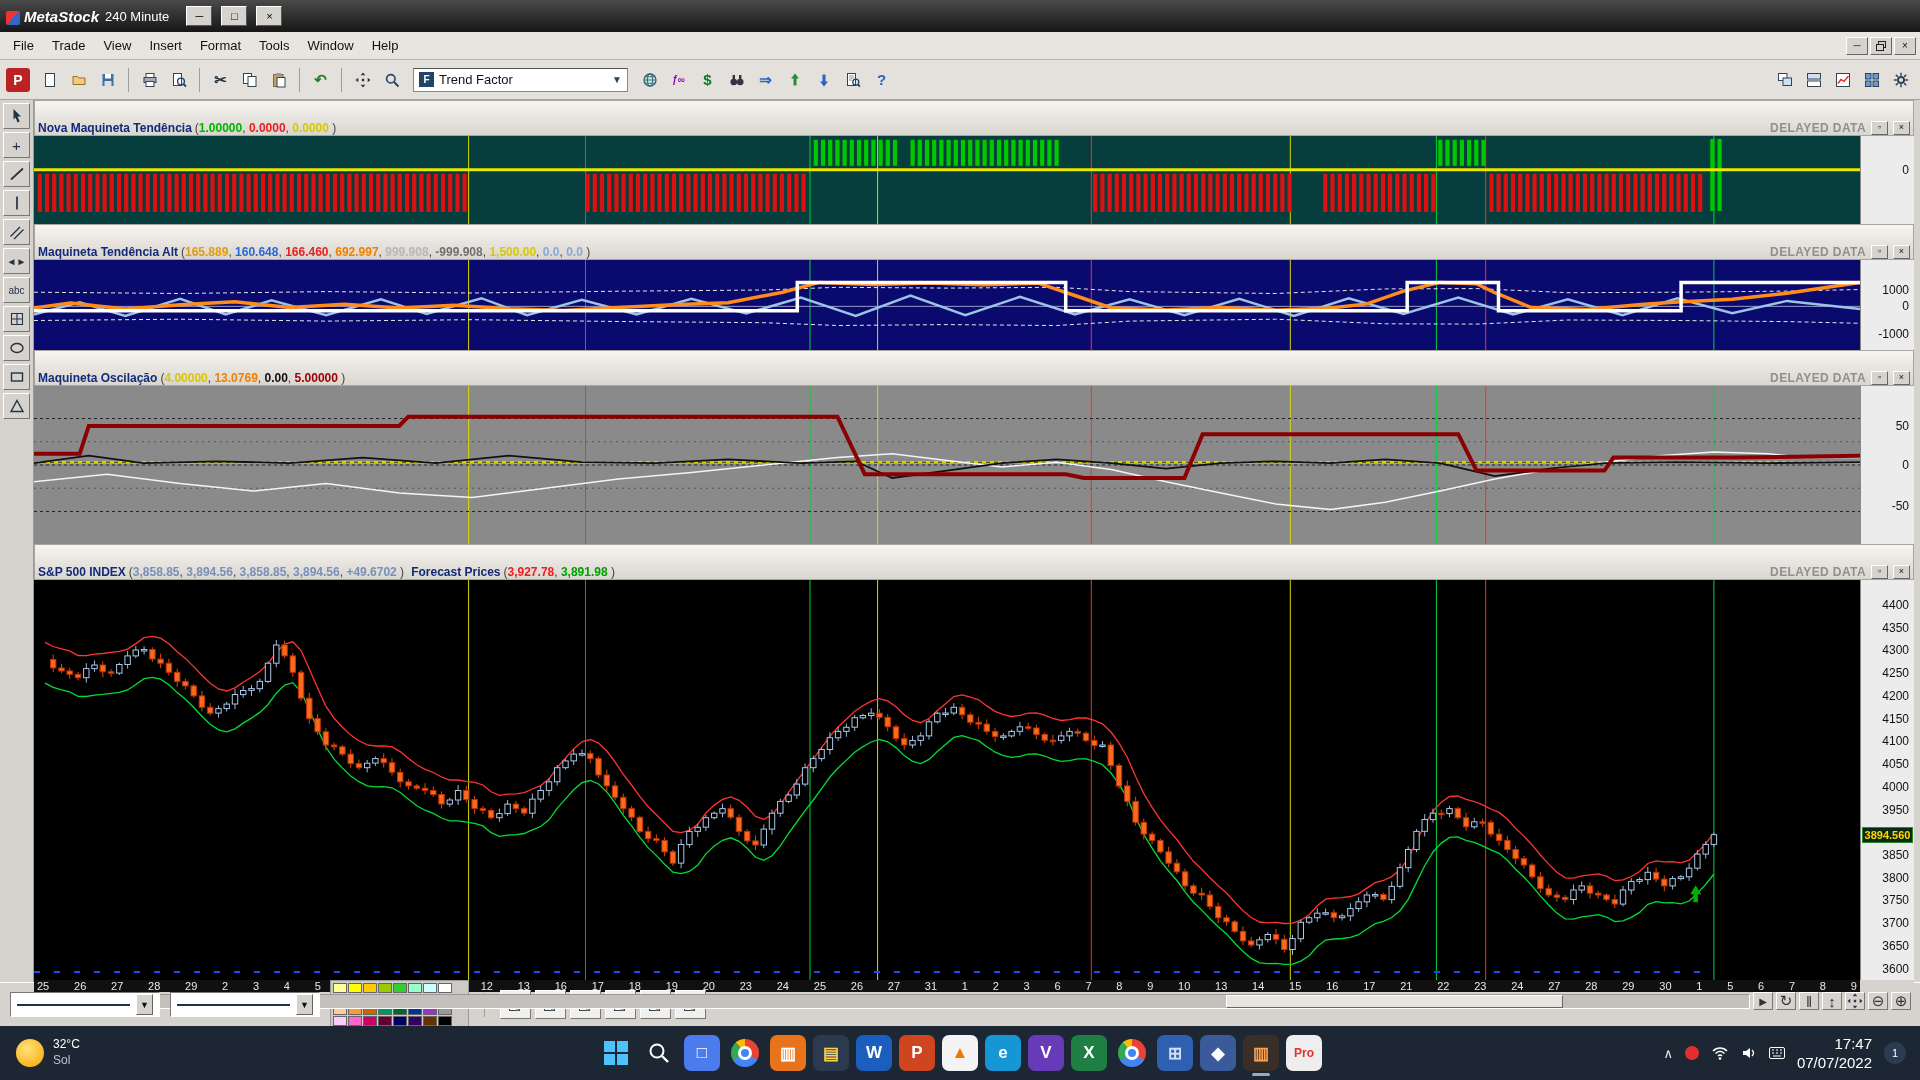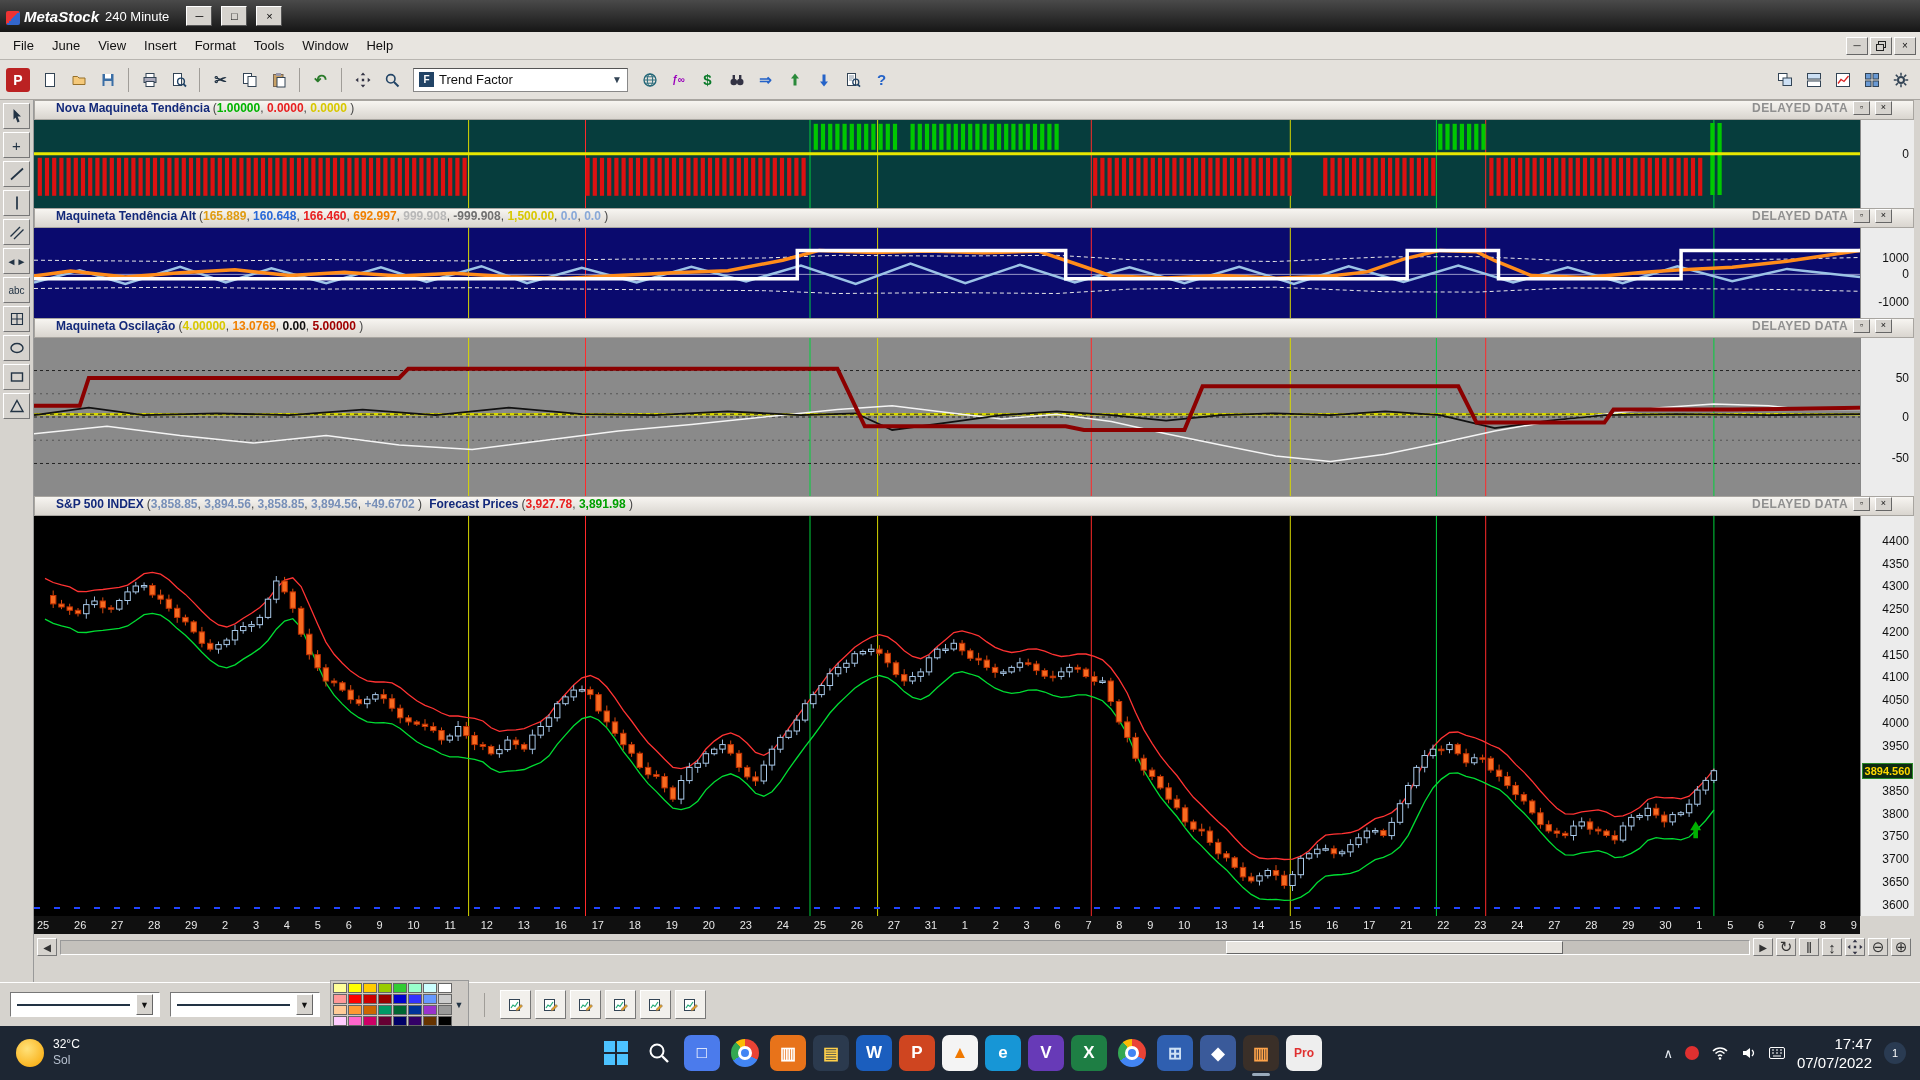--- a/index.html
+++ b/index.html
@@ -25,21 +25,21 @@
   .sep{width:1px;height:24px;background:#a09d98;margin:0 5px}
   .dropdown{width:215px;height:24px;background:#fff;border:1px solid #888;border-top-color:#555;display:flex;align-items:center;font-size:13px;padding:0 5px;gap:5px;margin:0 6px}
   .dd-ico{width:15px;height:15px;background:#246;color:#fff;font-size:10px;font-weight:bold;display:flex;align-items:center;justify-content:center}
   .dd-arrow{margin-left:auto;color:#345;font-size:10px}
   .tb-right{margin-left:auto;display:flex;align-items:center;gap:2px}
   
   .main{display:flex;height:882px}
   .left-tools{width:34px;background:#d6d3ce;border-right:1px solid #999;display:flex;flex-direction:column;align-items:center;padding-top:3px;gap:3px}
   .ltbtn{width:27px;height:26px;background:#d6d3ce;border:1px solid #fff;border-right-color:#777;border-bottom-color:#777;display:flex;align-items:center;justify-content:center;font-size:12px;color:#234}
   .chart-region{flex:1;display:flex;flex-direction:column;background:#d6d3ce;padding-right:6px}
-  .panel-header{height:20px;background:linear-gradient(#f7f5f1,#d9d5cf);border:1px solid #a8a5a0;display:flex;align-items:flex-start;font-size:12px;padding:0 21px;gap:3px;white-space:nowrap}
+  .panel-header{height:36px;background:linear-gradient(#f7f5f1,#d9d5cf);border:1px solid #a8a5a0;display:flex;align-items:flex-end;font-size:12px;padding:0 3px;gap:3px;white-space:nowrap}
   .panel-title{color:#13297a;font-weight:bold}
   .params{color:#444}
   .delayed{margin-left:auto;color:#8f8f8f;font-weight:bold;letter-spacing:.4px}
   .hbtn{width:17px;height:14px;background:#d6d3ce;border:1px solid #fff;border-right-color:#666;border-bottom-color:#666;font-size:9px;line-height:11px;text-align:center;margin-left:2px}
   .panel-body{display:flex}
   .chart-canvas{flex:1;position:relative;overflow:hidden}
   .axis-col{width:54px;background:#ececec;border-left:1px solid #888;position:relative;font-size:12px;color:#111}
   .tick{position:absolute;right:5px;line-height:12px}
   .price-badge{position:absolute;left:1px;right:1px;background:#0c2a12;border:1px solid #2a8a2a;color:#ffd700;font-size:11px;text-align:center;padding:1px 0;font-weight:bold}
   .p1 .chart-canvas{height:88px;background:#063d3d}
@@ -97,21 +97,21 @@
   </div>
   <span class="interval">240 Minute</span>
   <div class="win-btn">─</div>
   <div class="win-btn">□</div>
   <div class="win-btn">×</div>
 </div>
 
 <div class="menubar">
   <div id="menu-items" style="display:flex">
       <div class="menu-item">File</div>
-      <div class="menu-item">June</div>
+      <div class="menu-item">Trade</div>
       <div class="menu-item">View</div>
       <div class="menu-item">Insert</div>
       <div class="menu-item">Format</div>
       <div class="menu-item">Tools</div>
       <div class="menu-item">Window</div>
       <div class="menu-item">Help</div>
     </div>
   <div class="mdi-btns">
     <div class="mdi-btn">─</div>
     <div class="mdi-btn">

